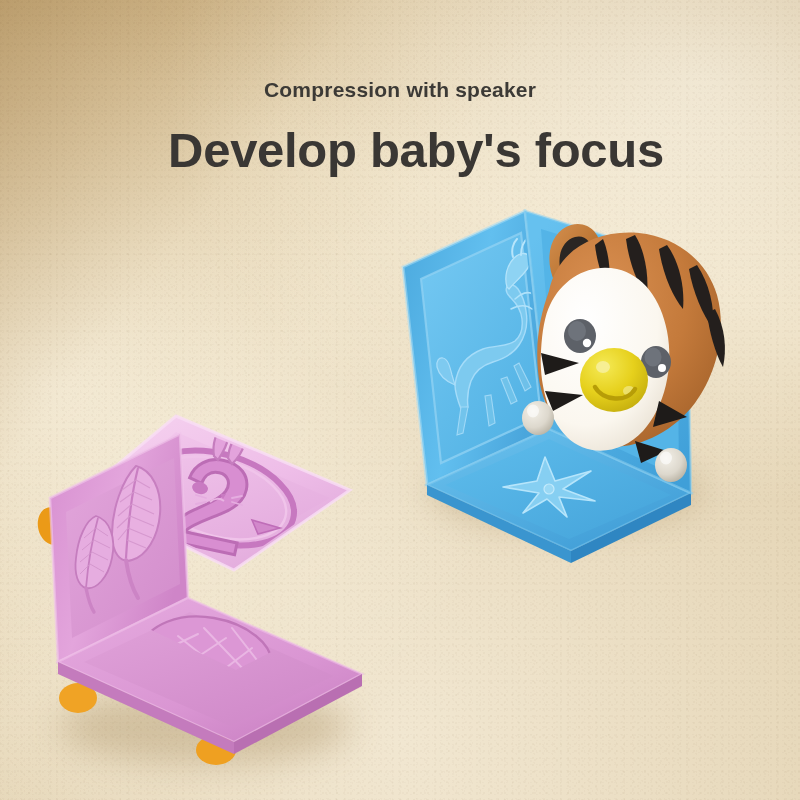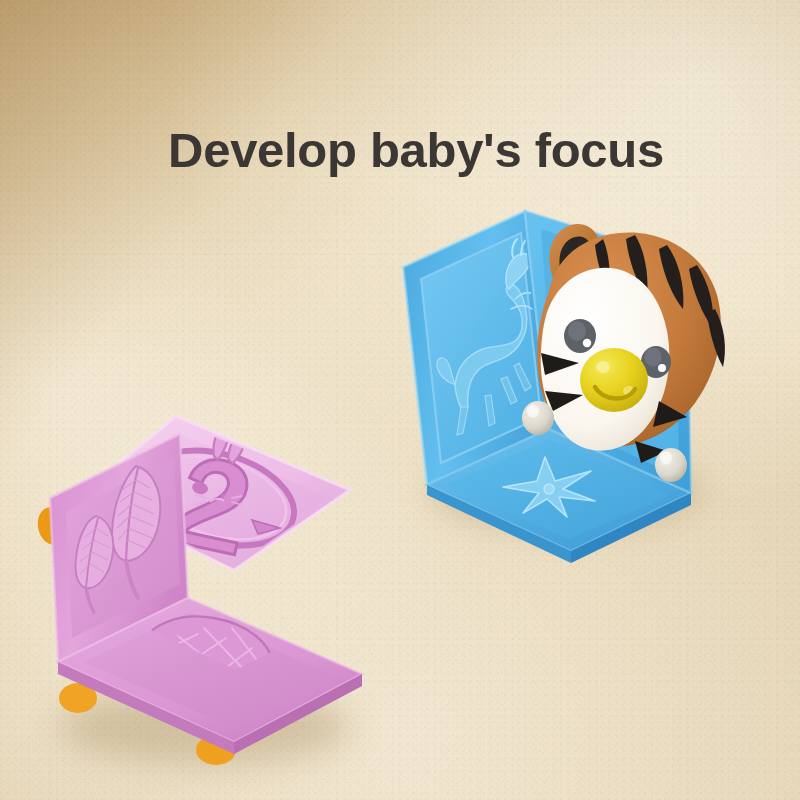--- a/index.html
+++ b/index.html
@@ -52,20 +52,21 @@
 <body>
 
 <div id="stage">
 
   <div class="bg-base"></div>
   <div class="bg-warm"></div>
   <div class="bg-light"></div>
   <div class="bg-shade"></div>
   <div class="bg-grain"></div>
 
+  <div class="subtitle">Compression with speaker</div>
   <div class="title">Develop baby's focus</div>
 
   <div class="shadow" style="left:430px;top:455px;width:270px;height:72px;"></div>
 
   <div class="block" style="left:395px;top:195px;width:330px;height:340px;">
     <svg width="330" height="340" viewBox="0 0 330 340">
       <defs>
         <linearGradient id="blTop" x1="0" y1="0" x2=".6" y2="1">
           <stop offset="0" stop-color="#8fd2f3"></stop>
             <stop offset="1" stop-color="#5cb9ea"></stop>

